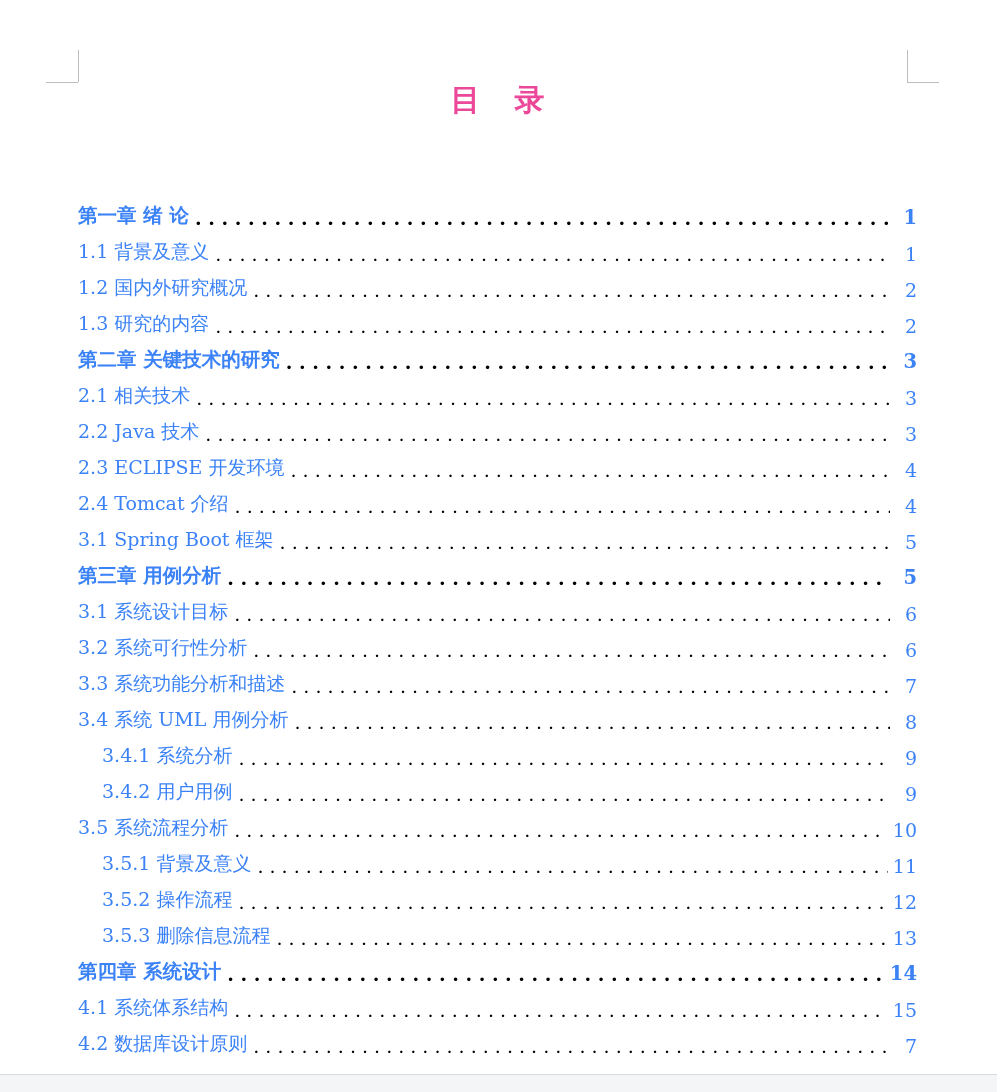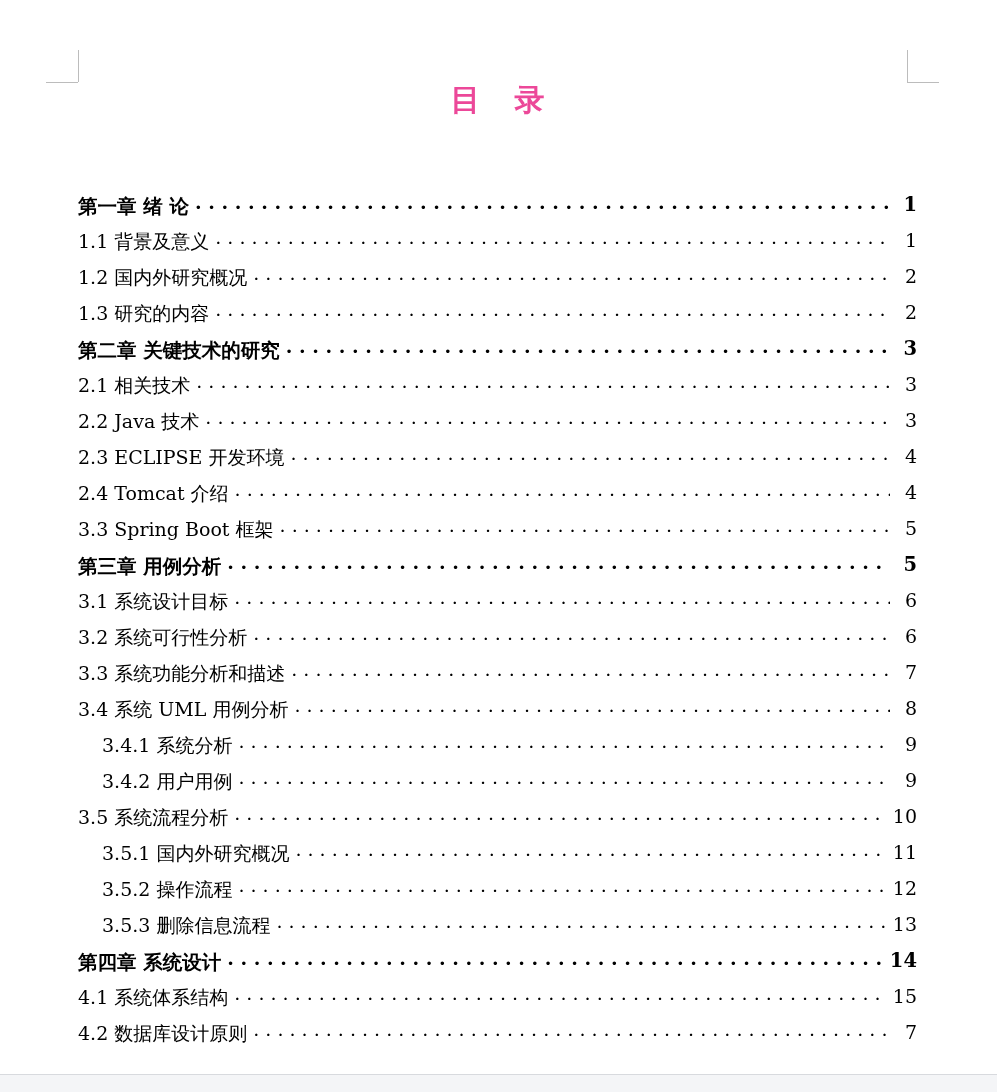--- a/index.html
+++ b/index.html
@@ -64,23 +64,23 @@
   
   #toc-list {
     position: absolute;
     left: 78px;
     top: 193px;
     width: 839px;
   }
 
   .toc-entry {
     display: flex;
-    align-items: flex-start;
+    align-items: flex-end;
     height: 36px;
-    color: #000000;
+    color: #3b82f6;
     font-size: 19px;
     white-space: nowrap;
   }
 
   .toc-entry .label {
     flex: 0 0 auto;
     padding-right: 4px;
   }
 
   .toc-entry .leader {
@@ -199,21 +199,21 @@
         <span class="label">2.3 ECLIPSE 开发环境</span>
         <span class="leader"></span>
         <span class="page">4</span>
       </div>
       <div class="toc-entry level-2">
         <span class="label">2.4 Tomcat 介绍</span>
         <span class="leader"></span>
         <span class="page">4</span>
       </div>
       <div class="toc-entry level-2">
-        <span class="label">3.3 Spring  Boot 框架</span>
+        <span class="label">3.1 Spring  Boot 框架</span>
         <span class="leader"></span>
         <span class="page">5</span>
       </div>
       <div class="toc-entry level-1">
         <span class="label">第三章 用例分析</span>
         <span class="leader"></span>
         <span class="page">5</span>
       </div>
       <div class="toc-entry level-2">
         <span class="label">3.1 系统设计目标</span>
@@ -244,21 +244,21 @@
         <span class="label">3.4.2 用户用例</span>
         <span class="leader"></span>
         <span class="page">9</span>
       </div>
       <div class="toc-entry level-2">
         <span class="label">3.5 系统流程分析</span>
         <span class="leader"></span>
         <span class="page">10</span>
       </div>
       <div class="toc-entry level-3">
-        <span class="label">3.5.1 国内外研究概况</span>
+        <span class="label">3.5.1 背景及意义</span>
         <span class="leader"></span>
         <span class="page">11</span>
       </div>
       <div class="toc-entry level-3">
         <span class="label">3.5.2 操作流程</span>
         <span class="leader"></span>
         <span class="page">12</span>
       </div>
       <div class="toc-entry level-3">
         <span class="label">3.5.3 删除信息流程</span>

